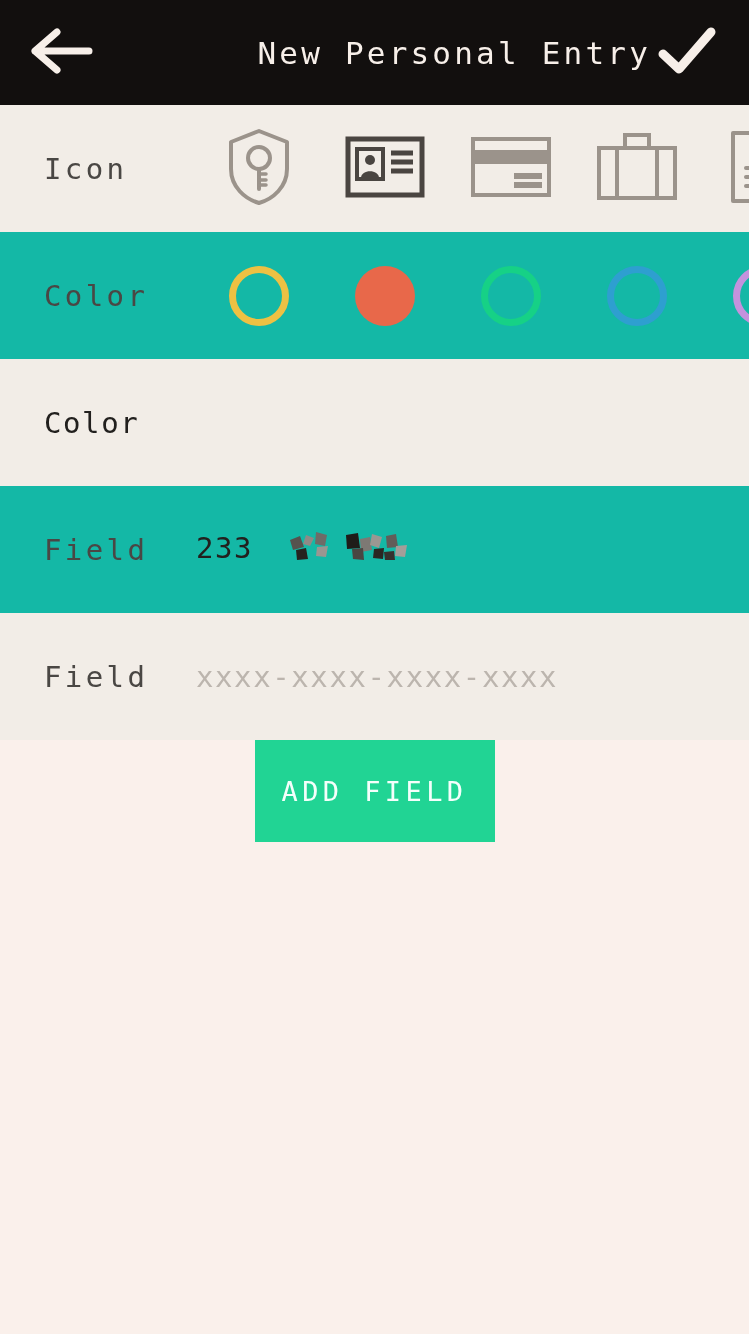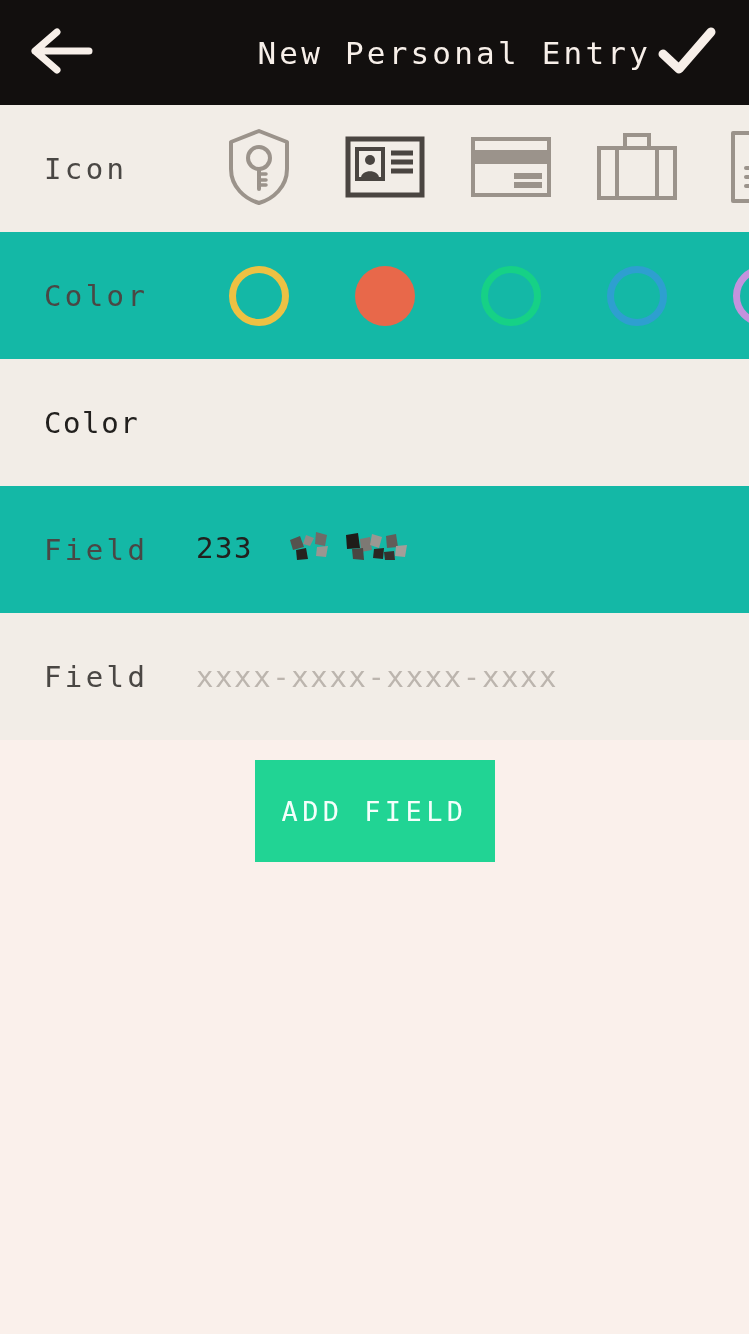--- a/index.html
+++ b/index.html
@@ -94,21 +94,21 @@
     display:flex; justify-content:center;
   }
   .addfield-btn{
     width:240px; height:102px;
     background:#21D494;
     color:#F4FFFB;
     border:none;
     font-family:"DejaVu Sans Mono", monospace;
     font-size:27px;
     letter-spacing:4.4px;
-    display:flex; align-items:center; justify-content:center;margin-top:20px;
+    display:flex; align-items:center; justify-content:center;
   }
   .filler{ background:#FAF0EB; flex:1 1 auto; }
 
   .page{ display:flex; flex-direction:column; height:1334px; }
 </style>
 </head>
 <body>
 
 <div class="page">
 

